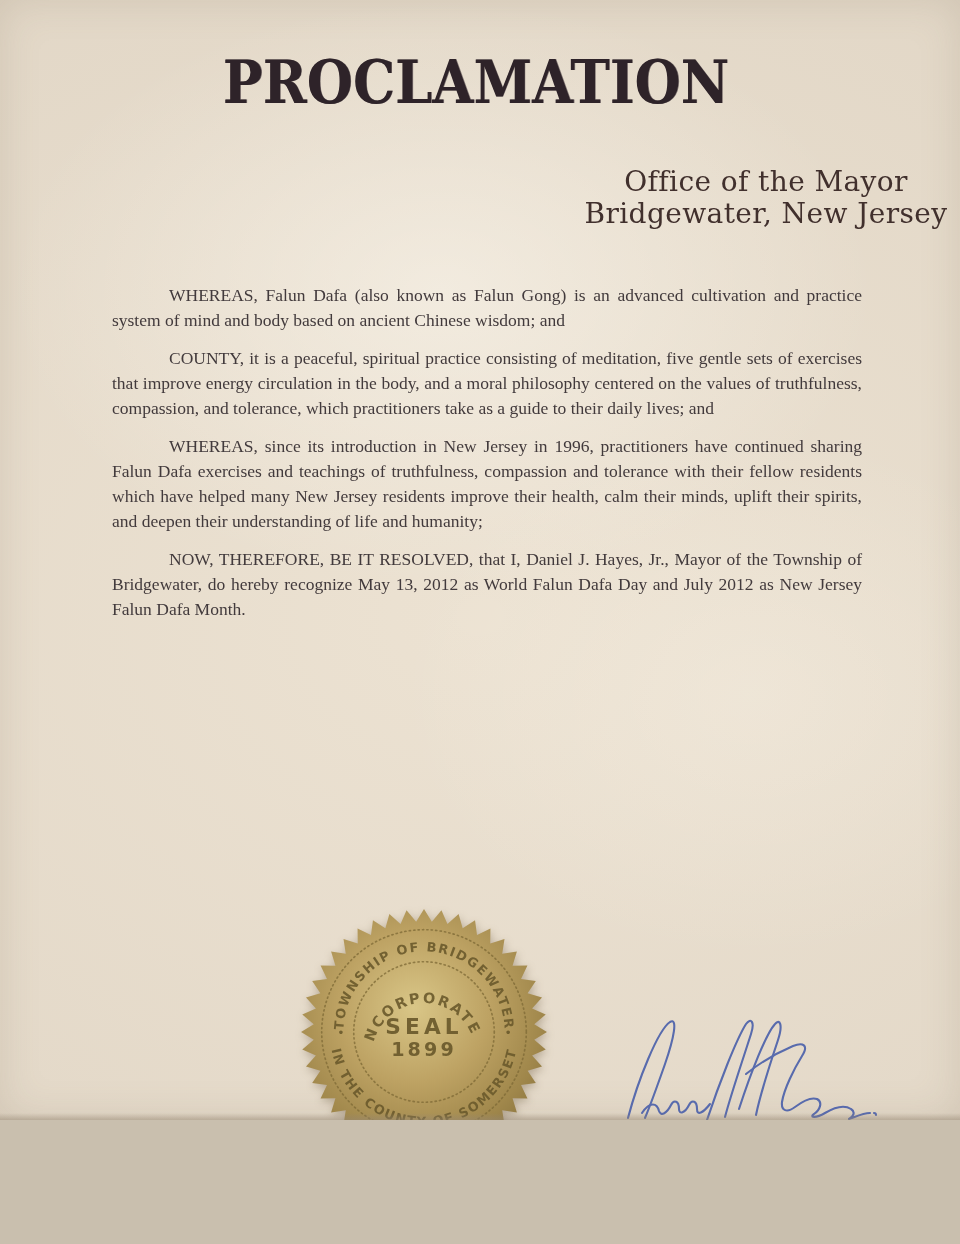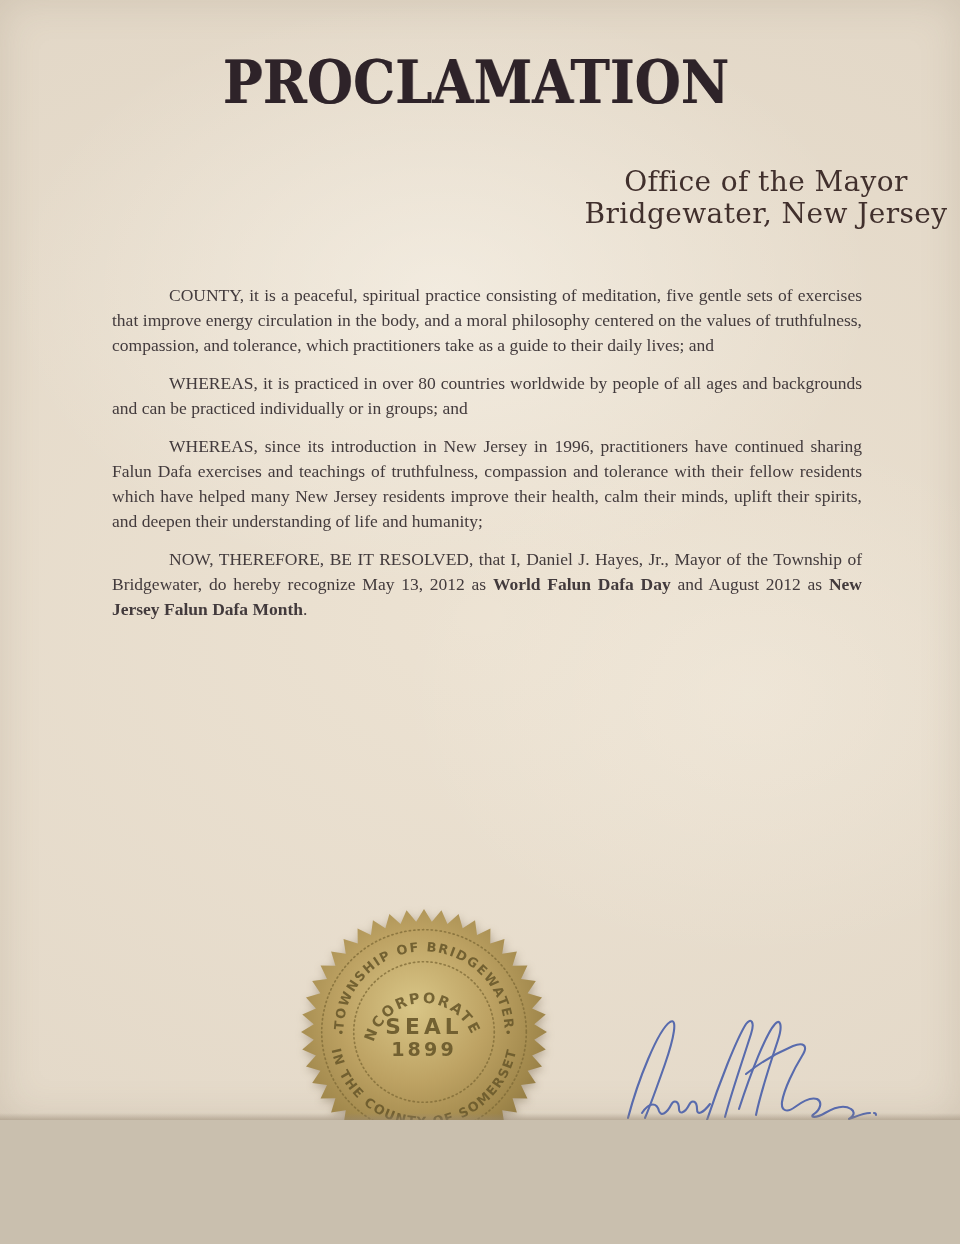--- a/index.html
+++ b/index.html
@@ -68,21 +68,21 @@
     margin:0 0 13px 0;
     text-indent:57px;
   }
   .body-text sup{
     font-size:62%;
     line-height:0;
     position:relative;
     top:-0.45em;
     vertical-align:baseline;
   }
-  .body-text b{font-weight:bold;}
+  .body-text b{font-weight:normal;}
 
   .seal-wrap{
     position:absolute;top:908px;left:300px;width:248px;height:248px;
     filter:drop-shadow(1px 3px 4px rgba(90,70,40,0.35));
   }
   .seal-wrap svg{display:block;width:100%;height:100%;}
 
   .sig-svg{
     position:absolute;top:1012px;left:612px;width:275px;height:118px;
     pointer-events:none;
@@ -111,24 +111,24 @@
 <div class="page">
 
   <h1 class="title">PROCLAMATION</h1>
 
   <div class="office">
     <div>Office of the Mayor</div>
     <div>Bridgewater, New Jersey</div>
   </div>
 
   <div class="body-text">
+    <p>WHEREAS, Falun Dafa (also known as Falun Gong) is an advanced cultivation and practice system of mind and body based on ancient Chinese wisdom; and</p>
     <p>COUNTY, it is a peaceful, spiritual practice consisting of meditation, five gentle sets of exercises that improve energy circulation in the body, and a moral philosophy centered on the values of truthfulness, compassion, and tolerance, which practitioners take as a guide to their daily lives; and</p>
-    <p>WHEREAS, it is practiced in over 80 countries worldwide by people of all ages and backgrounds and can be practiced individually or in groups; and</p>
     <p>WHEREAS, since its introduction in New Jersey in 1996, practitioners have continued sharing Falun Dafa exercises and teachings of truthfulness, compassion and tolerance with their fellow residents which have helped many New Jersey residents improve their health, calm their minds, uplift their spirits, and deepen their understanding of life and humanity;</p>
-    <p><span>NOW, THEREFORE, BE IT RESOLVED, that I, Daniel J. Hayes, Jr., Mayor of the Township of Bridgewater, do hereby recognize May 13, 2012 as </span><b>World Falun Dafa Day</b><span> and August 2012 as </span><b>New Jersey Falun Dafa Month</b><span>.</span></p>
+    <p><span>NOW, THEREFORE, BE IT RESOLVED, that I, Daniel J. Hayes, Jr., Mayor of the Township of Bridgewater, do hereby recognize May 13, 2012 as </span><b>World Falun Dafa Day</b><span> and July 2012 as </span><b>New Jersey Falun Dafa Month</b><span>.</span></p>
   </div>
 
   <div class="seal-wrap">
     <svg viewBox="0 0 240 240">
       <defs>
         <radialGradient id="gold" cx="46%" cy="40%" r="68%">
           <stop offset="0%" stop-color="#d9c687"></stop>
           <stop offset="45%" stop-color="#bda263"></stop>
           <stop offset="78%" stop-color="#a0874b"></stop>
           <stop offset="100%" stop-color="#86703c"></stop>

